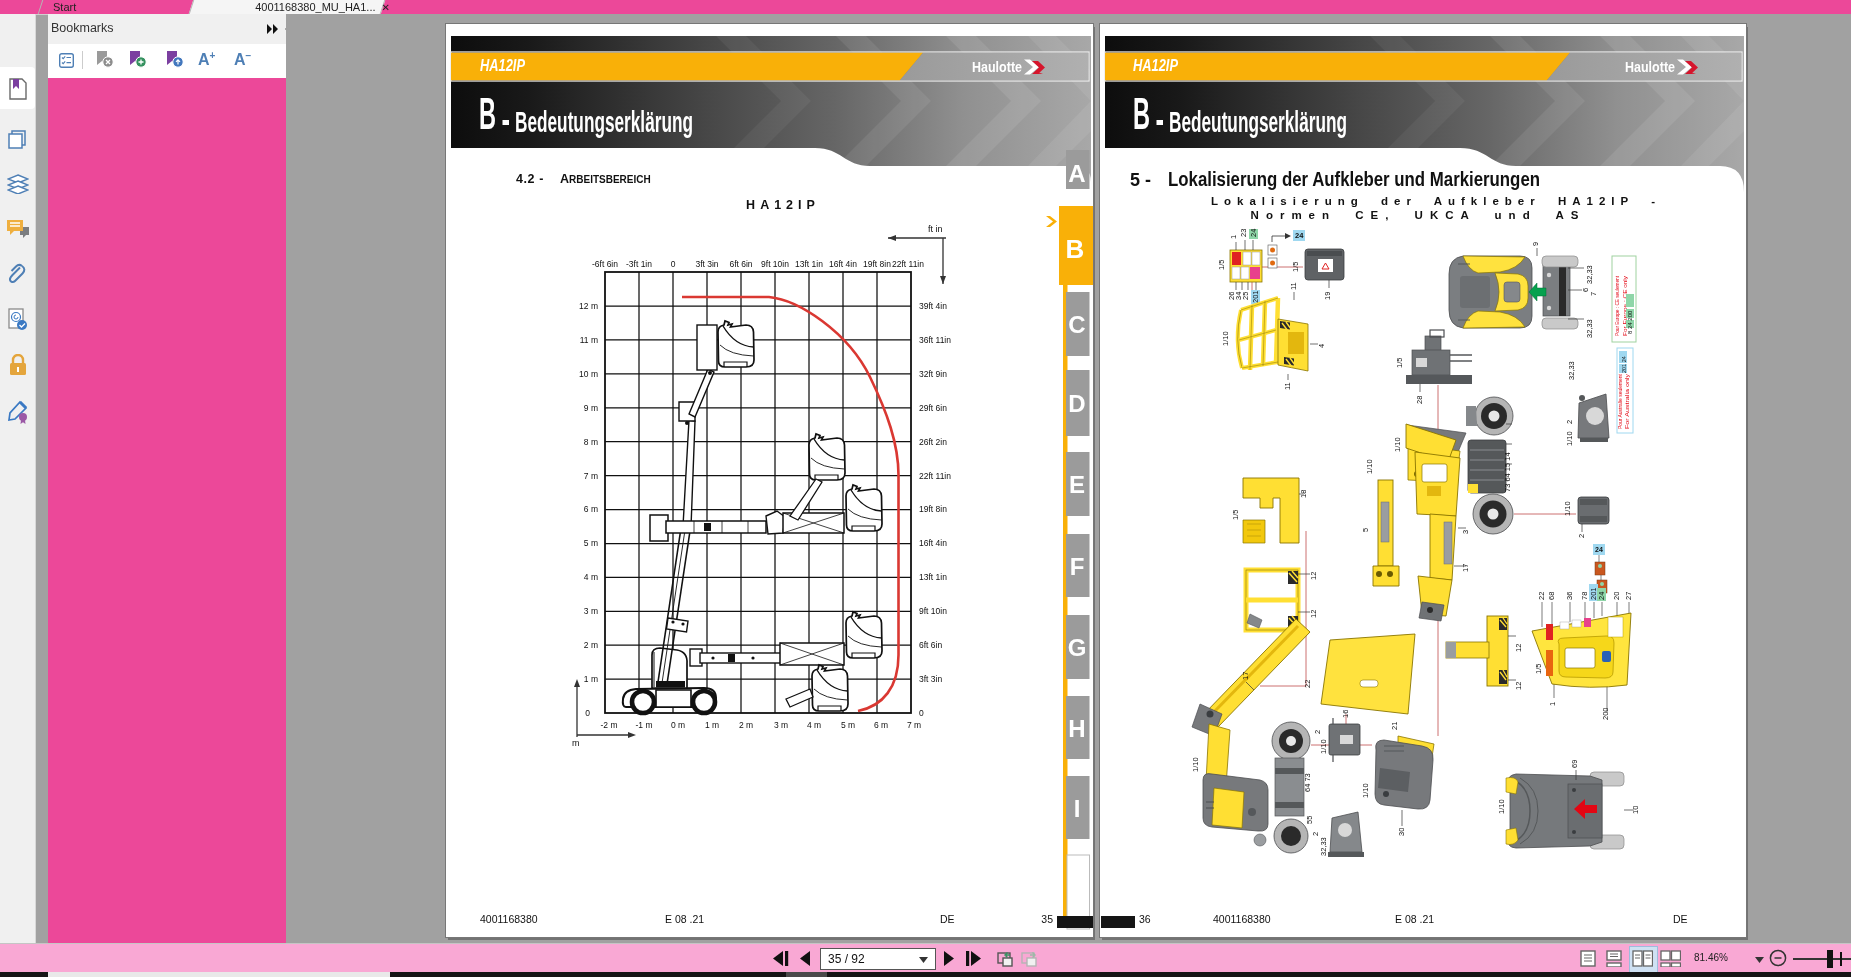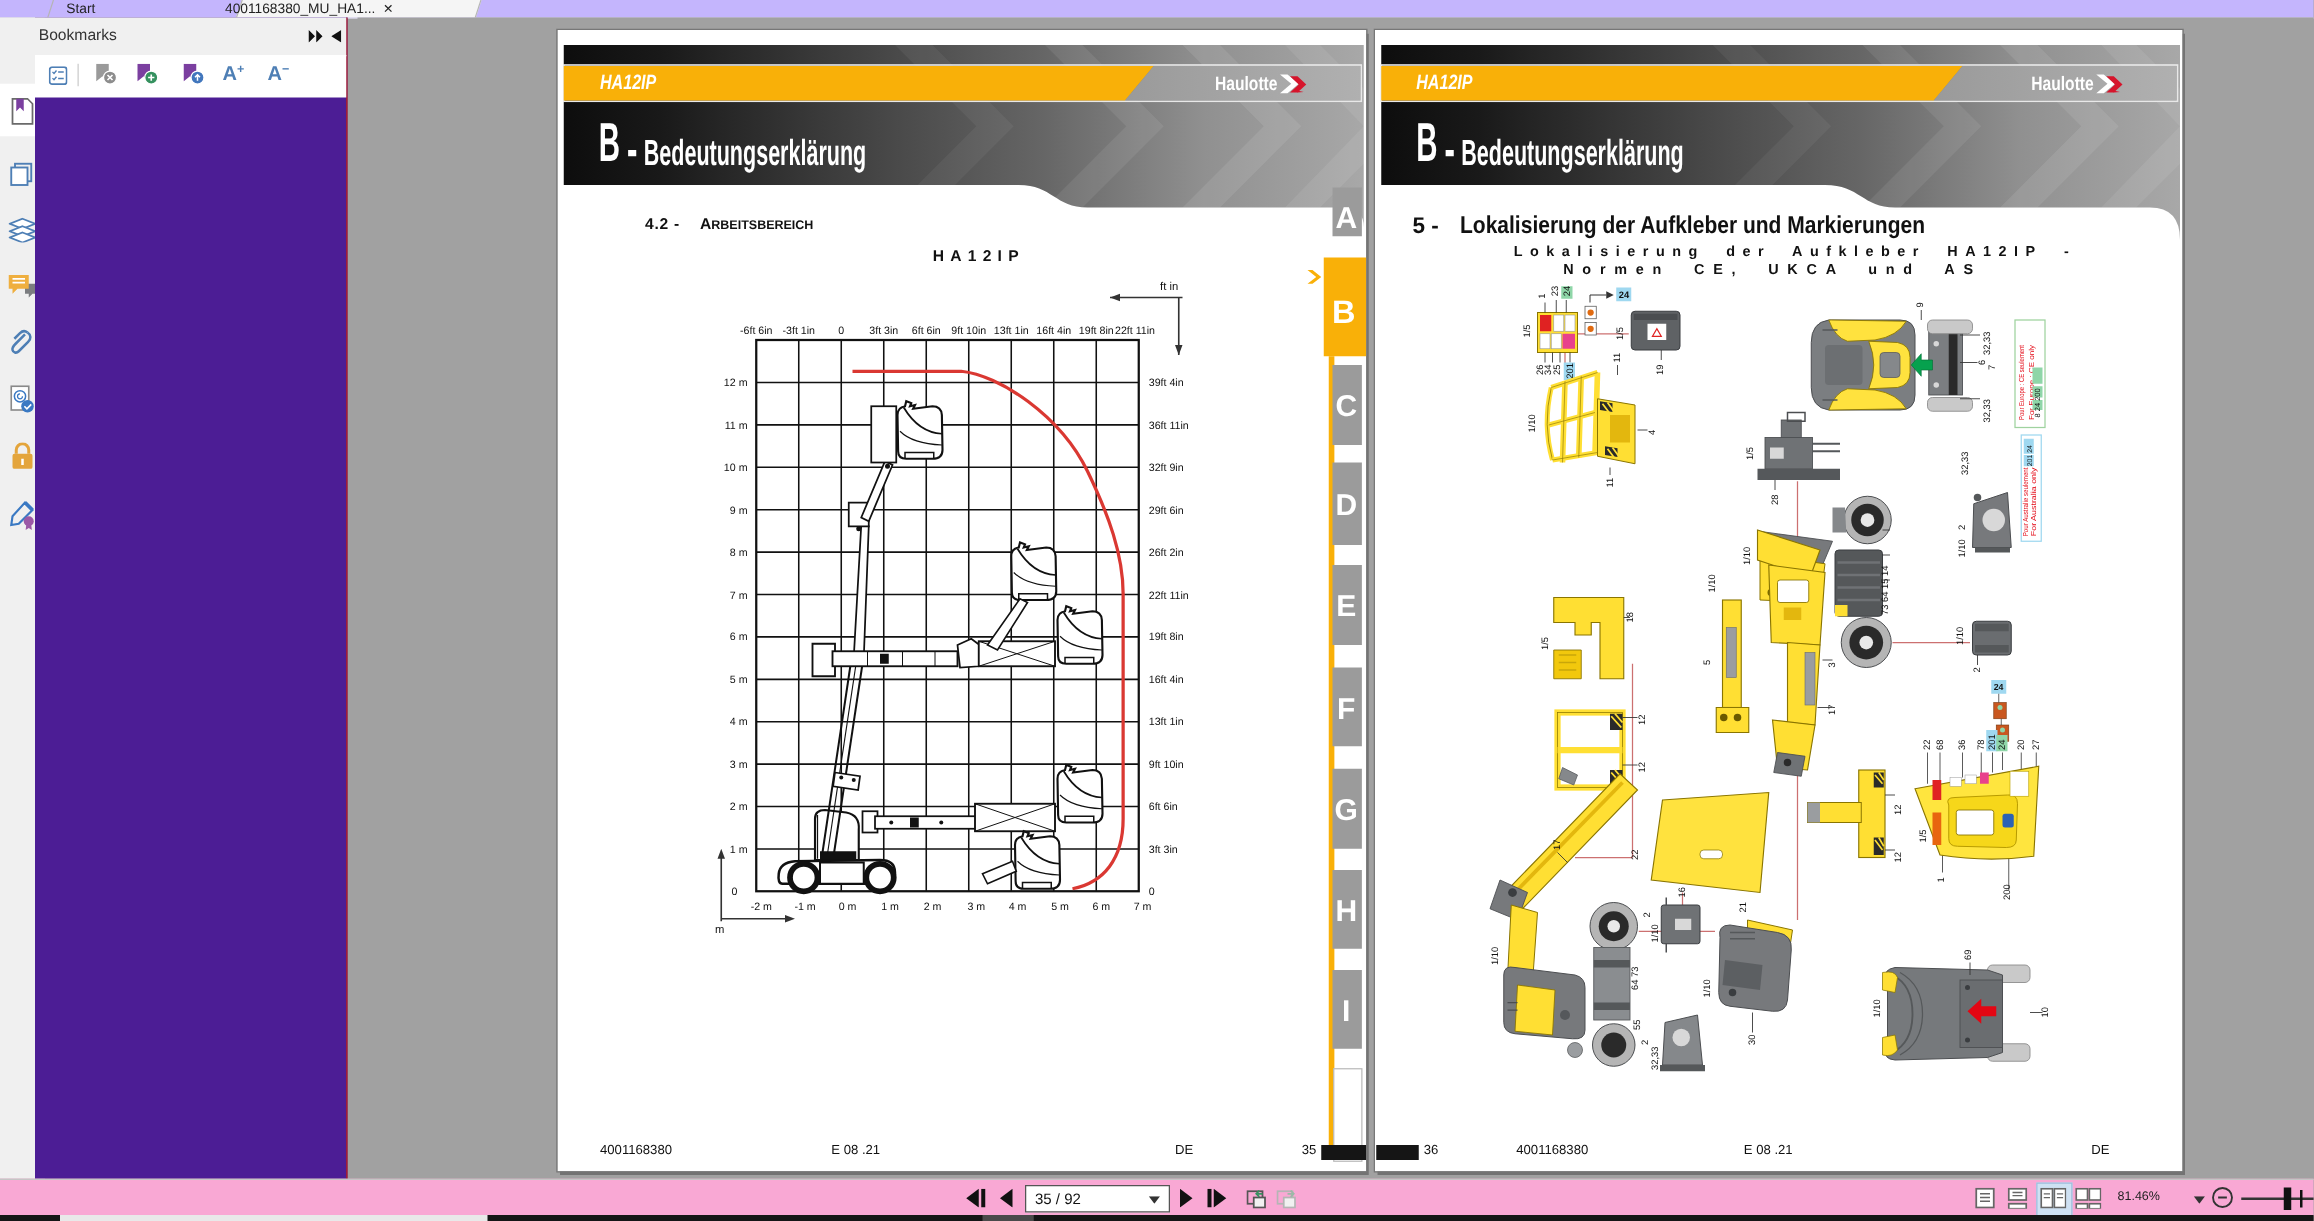--- a/index.html
+++ b/index.html
@@ -3,27 +3,27 @@
 <meta charset="utf-8">
 <style>
 html,body{margin:0;padding:0}
 body{width:1851px;height:977px;position:relative;font-family:"Liberation Sans",sans-serif;background:#a1a1a1;overflow:hidden}
 .abs{position:absolute}
 svg text{font-family:"Liberation Sans",sans-serif}
 </style>
 </head>
 <body>
 
-<div class="abs" style="left:0;top:0;width:1851px;height:14px;background:#c4b5fd;border-bottom:1px solid #cfcfcf">
+<div class="abs" style="left:0;top:0;width:1851px;height:14px;background:#ec4899;border-bottom:1px solid #cfcfcf">
 
   <div class="abs" style="left:40px;top:0;width:110px;height:14px;border-left:1px solid #b5b5b5;transform:skewX(-18deg)"></div>
   <div class="abs" style="left:53px;top:0;font-size:11px;color:#222;line-height:14px">Start</div>
 
   <div class="abs" style="left:191px;top:0;width:190px;height:14px;background:#f5f5f5;border-left:1px solid #b5b5b5;border-right:1px solid #b5b5b5;transform:skewX(-18deg)"></div>
-  <div class="abs" style="left:180px;top:0;width:190px;height:14px;font-size:11px;color:#222;line-height:14px;text-align:left">4001168380_MU_HA1...&nbsp;&nbsp;<span style="font-size:10px">✕</span></div>
+  <div class="abs" style="left:200px;top:0;width:190px;height:14px;font-size:11px;color:#222;line-height:14px;text-align:right">4001168380_MU_HA1...&nbsp;&nbsp;<span style="font-size:10px">✕</span></div>
 </div>
 
 <div class="abs" style="left:0;top:14px;width:35px;height:929px;background:#f0f0f0;border-right:1px solid #d8d8d8">
 
   <div class="abs" style="left:0;top:53px;width:35px;height:42px;background:#ffffff;border-radius:0 4px 4px 0">
     <svg width="20" height="22" style="position:absolute;left:8px;top:11px" viewBox="0 0 20 22">
       <path d="M2 1 H14 L18 5 V21 H2 Z" fill="#fff" stroke="#6a6a6a" stroke-width="1.4"></path>
       <path d="M5 1 H11 V11 L8 8 L5 11 Z" fill="#7b3fa0"></path>
     </svg>
   </div>
@@ -65,21 +65,21 @@
   </svg>
 
   <svg width="24" height="24" style="position:absolute;left:6px;top:386px" viewBox="0 0 24 24">
     <path d="M14 2 L20 8 L9 19 L3 20 L4 13 Z" fill="none" stroke="#3a79c3" stroke-width="1.7"></path>
     <path d="M14 2 L20 8" stroke="#3a79c3" stroke-width="3"></path>
     <circle cx="17" cy="17" r="4" fill="#9b59a6"></circle>
     <path d="M15 20 L14.5 24 L17 22.3 L19.5 24 L19 20" fill="#9b59a6"></path>
   </svg>
 </div>
 
-<div class="abs" style="left:28px;top:14px;width:249px;height:929px;background:#4c1d95;border-right:1px solid #b91c1c">
+<div class="abs" style="left:48px;top:14px;width:249px;height:929px;background:#ec4899;border-right:1px solid #b91c1c">
 
   <div class="abs" style="left:0;top:0;width:249px;height:30px;background:#f0f0f0;border-bottom:1px solid #cfcfcf">
     <span style="position:absolute;left:3px;top:7px;font-size:12.5px;color:#333">Bookmarks</span>
     <svg width="14" height="10" style="position:absolute;left:218px;top:10px" viewBox="0 0 14 10">
       <path d="M1 0 L6 5 L1 10 Z M7 0 L12 5 L7 10 Z" fill="#111"></path>
     </svg>
     <svg width="8" height="10" style="position:absolute;left:237px;top:10px" viewBox="0 0 8 10">
       <path d="M8 0 L0 5 L8 10 Z" fill="#111"></path>
     </svg>
   </div>

